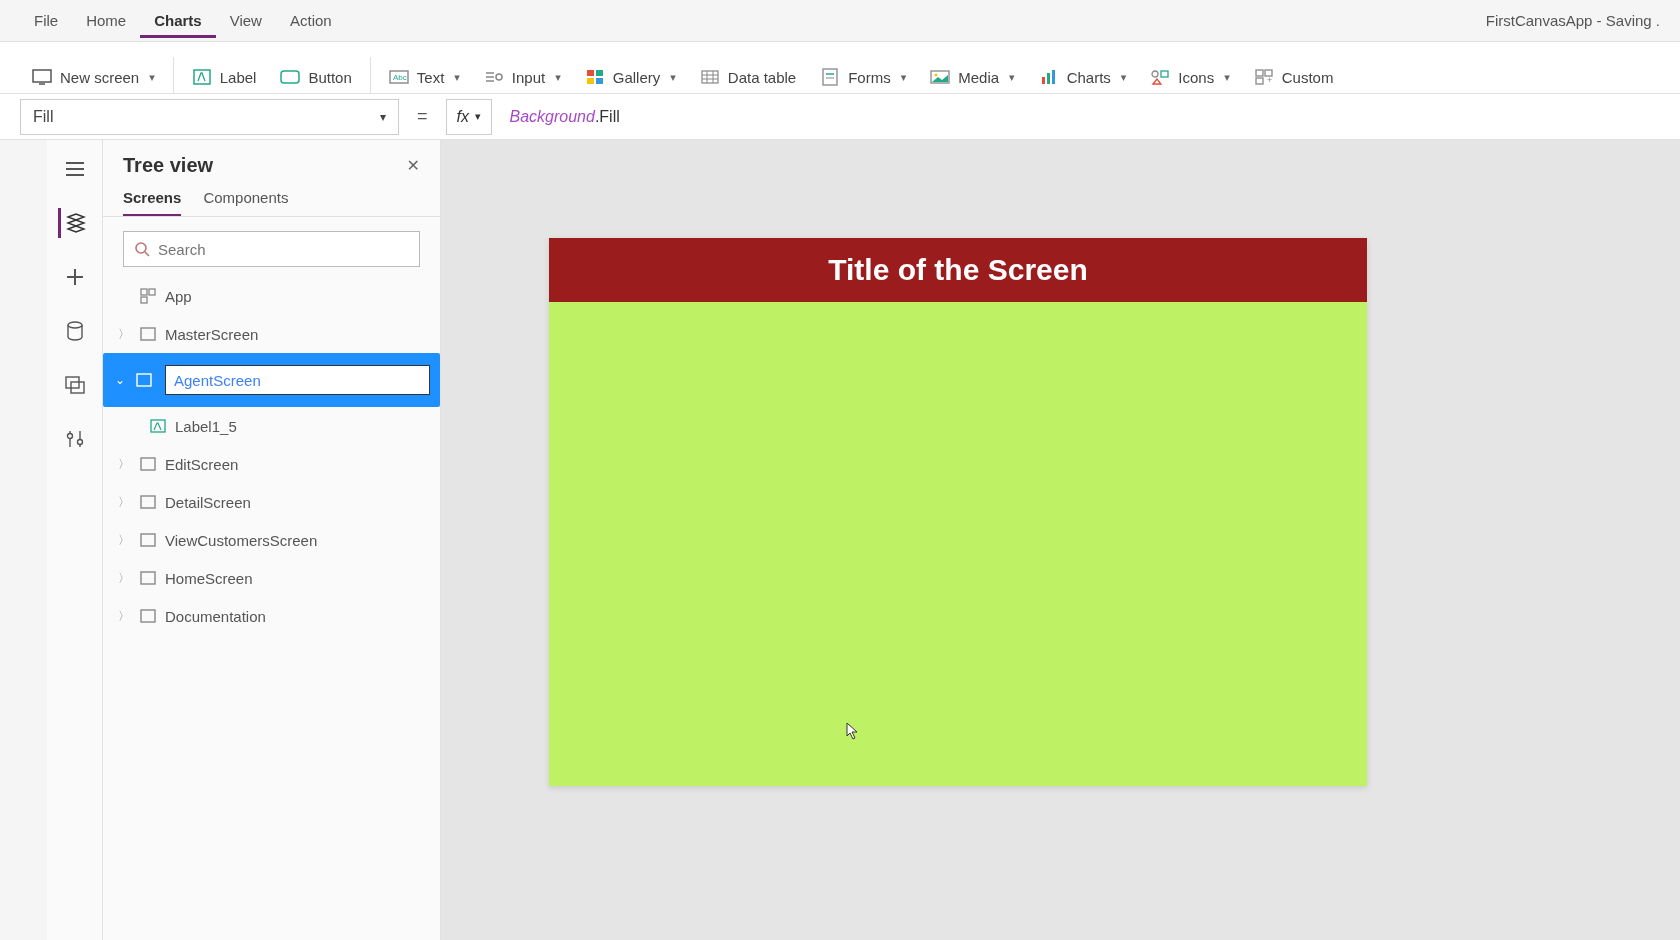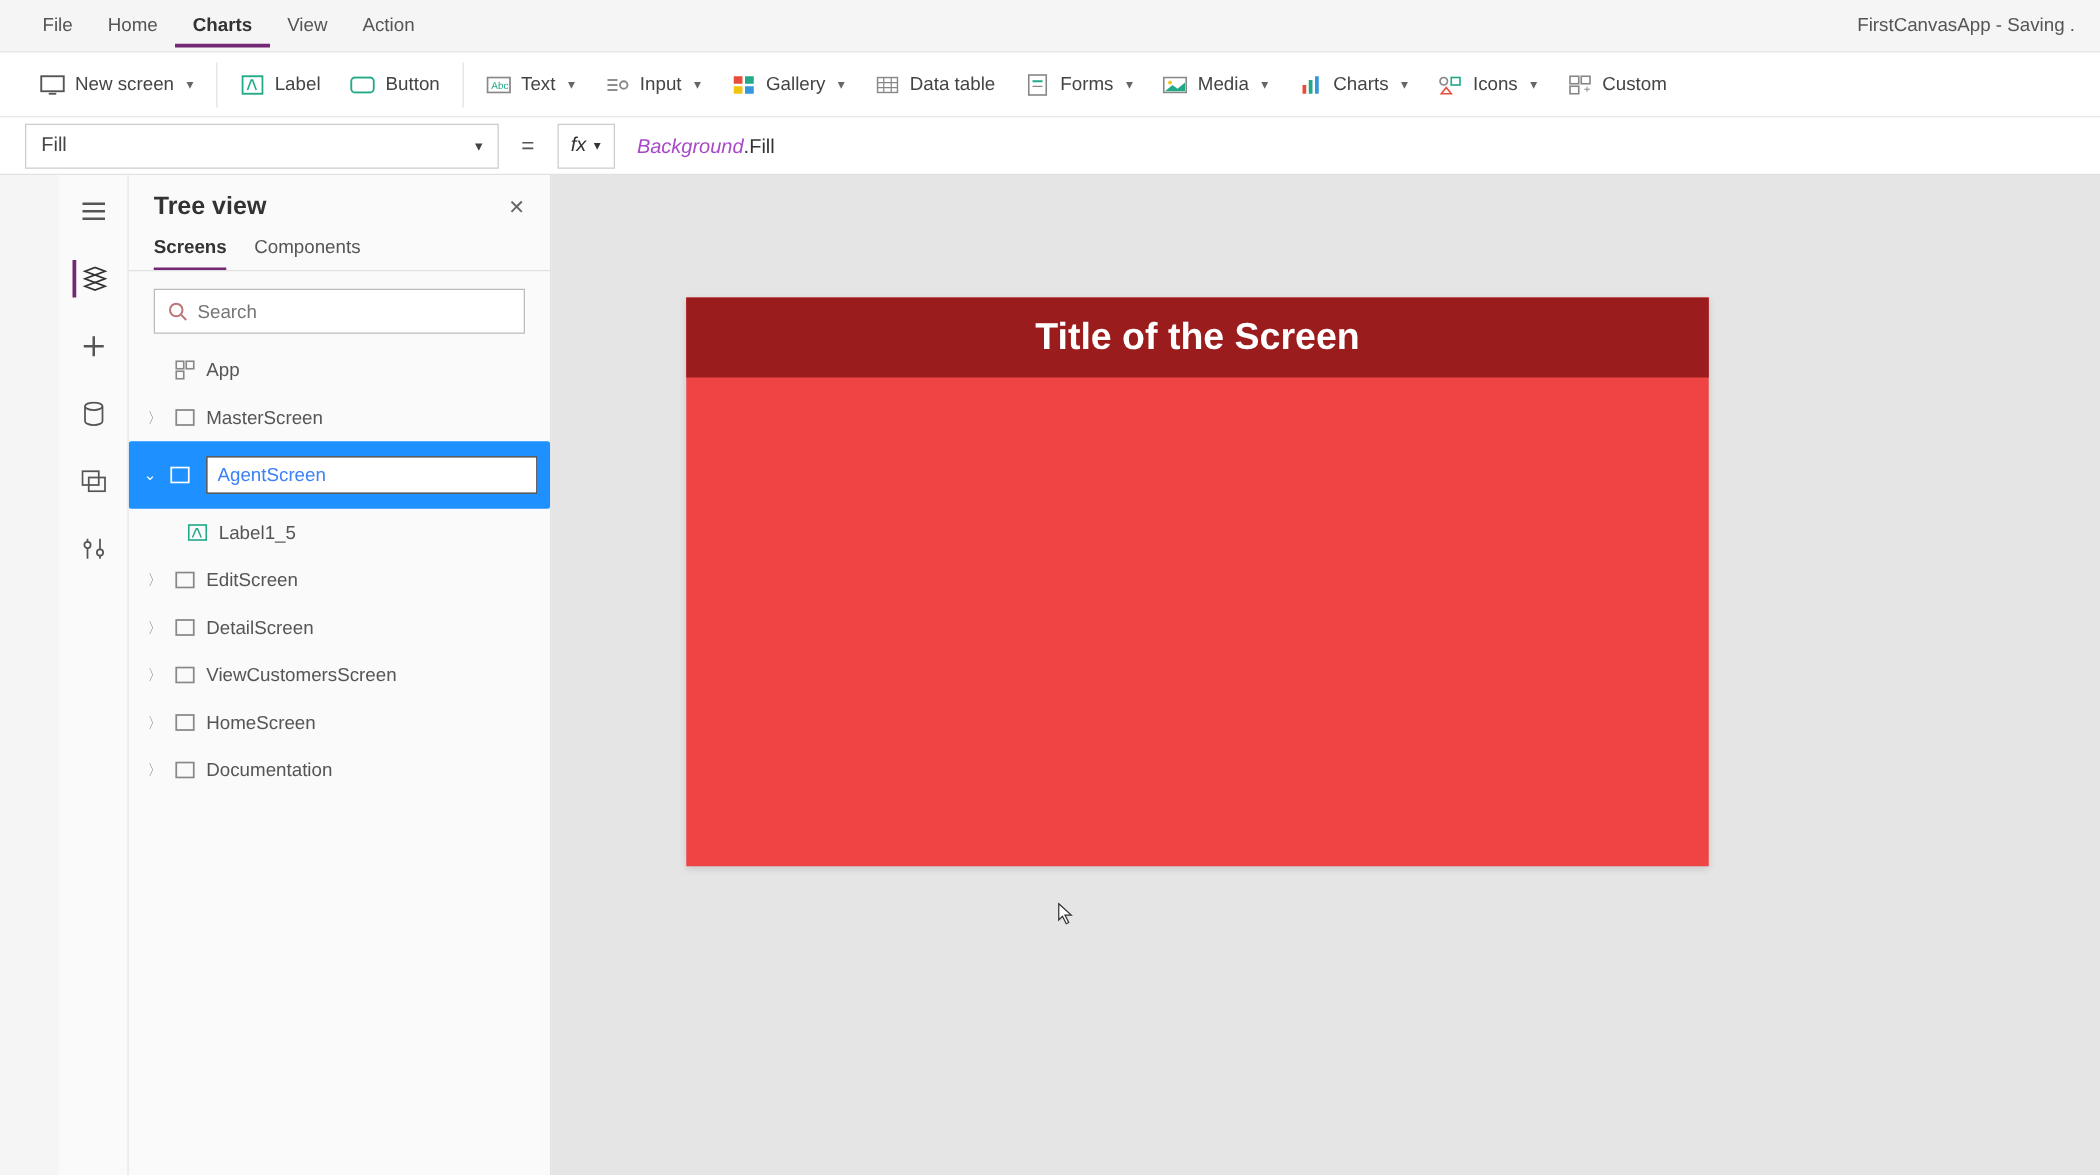--- a/index.html
+++ b/index.html
@@ -6,21 +6,21 @@
 body { background: #f5f5f5; width: 1680px; height: 940px; overflow: hidden; color: #333; }
 
 
 .menu-bar { height: 42px; background: #f5f5f5; display: flex; align-items: center; padding: 0 20px; border-bottom: 1px solid #e1e1e1; font-size: 15px; color: #555; }
 .menu-bar .menu-item { padding: 8px 14px; cursor: pointer; }
 .menu-bar .menu-item.active { color: #333; font-weight: 600; border-bottom: 3px solid #742774; padding-bottom: 6px; }
 .menu-bar .spacer { flex: 1; }
 .menu-bar .app-title { color: #555; font-size: 15px; }
 
 
-.ribbon { height: 52px; background: #fff; border-bottom: 1px solid #e1e1e1; display: flex; align-items: center; padding: 0 20px; font-size: 15px; color: #444; }
+.ribbon { height: 52px; background: #fff; border-bottom: 1px solid #e1e1e1; display: flex; align-items: flex-end; padding: 0 20px; font-size: 15px; color: #444; }
 .ribbon .rbtn { display: flex; align-items: center; gap: 8px; padding: 6px 12px; cursor: pointer; }
 .ribbon .sep { width: 1px; height: 36px; background: #e1e1e1; margin: 0 6px; }
 .ribbon .icon { width: 20px; height: 20px; display: inline-flex; align-items: center; justify-content: center; }
 .ribbon .chev { font-size: 11px; color: #666; margin-left: 2px; }
 
 
 .formula-bar { height: 46px; background: #fff; border-bottom: 1px solid #e1e1e1; display: flex; align-items: center; padding: 0 20px; gap: 12px; }
 .property-select { width: 379px; height: 36px; border: 1px solid #ccc; display: flex; align-items: center; padding: 0 12px; font-size: 16px; justify-content: space-between; color: #444; background:#fff; }
 .equals { font-size: 18px; color: #555; padding: 0 6px; }
 .fx-box { height: 36px; border: 1px solid #ccc; display: flex; align-items: center; padding: 0 10px; gap: 6px; font-style: italic; font-family: Georgia, serif; background:#fff; }
@@ -57,21 +57,21 @@
 .tree-item.lvl1 { padding-left: 4px; }
 .tree-item.lvl2 { padding-left: 36px; }
 
 .tree-item.selected-wrap { background:#1e90ff; padding:8px 6px; height:auto; margin: 0 -10px; border: 4px solid #1e90ff; border-radius:2px;}
 .tree-item.selected-wrap .rename { flex:1; height:30px; border:1px solid #333; background:#fff; padding:0 8px; font-size:15px; color:#3b82f6; outline:none; margin-left:4px; }
 .tree-item.selected-wrap .expander { color:#fff; }
 .tree-item.selected-wrap .ticon svg rect { stroke:#fff; }
 
 
 .canvas-area { flex:1; background:#e5e5e5; position:relative; }
-.canvas { position:absolute; left:108px; top:98px; width:818px; height:455px; background:#ef4444; box-shadow: 0 2px 6px rgba(0,0,0,0.12); }
+.canvas { position:absolute; left:108px; top:98px; width:818px; height:548px; background:#bef264; box-shadow: 0 2px 6px rgba(0,0,0,0.12); }
 .canvas .titlebar { height:64px; background:#9b1c1c; color:#fff; display:flex; align-items:center; justify-content:center; font-size:30px; font-weight:700; }
 .cursor { position:absolute; left:405px; top:582px; font-size:14px; pointer-events:none; }
 
 svg { display:block; }
 </style>
 </head>
 <body>
 
 <div class="menu-bar">
   <div class="menu-item">File</div>

